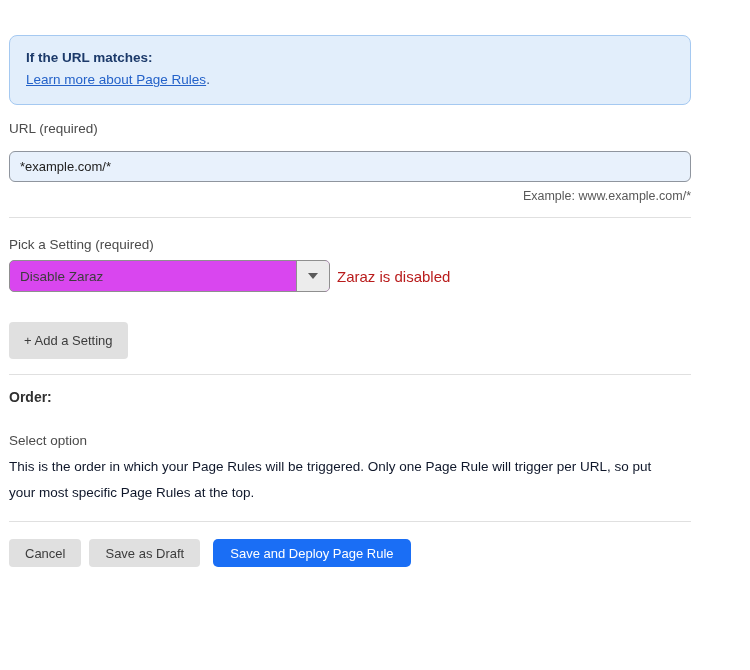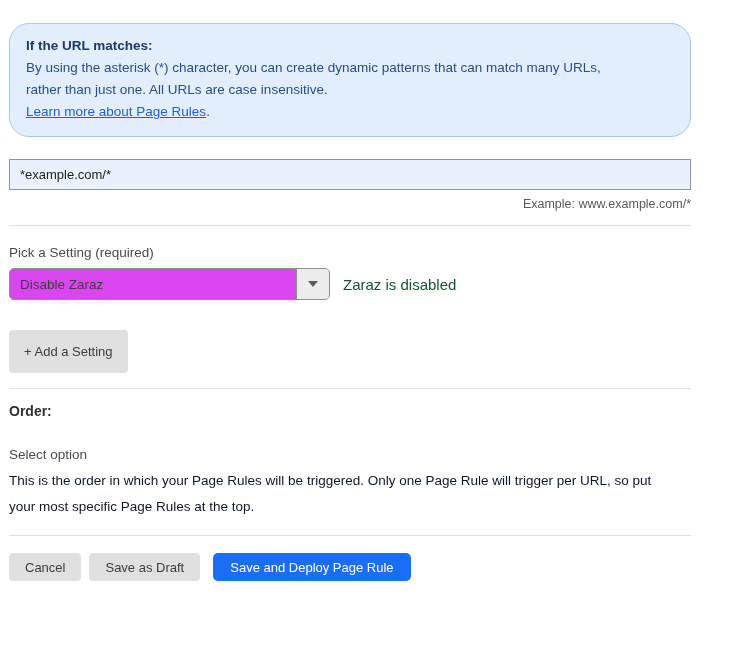--- a/index.html
+++ b/index.html
@@ -11,38 +11,38 @@
   body{
     font-family:"Liberation Sans","DejaVu Sans",sans-serif;
     color:#303030;
     width:750px;height:670px;overflow:hidden;
   }
   .page{width:682px;margin:0 0 0 9px;padding-top:10px;}
 
   .page-title{font-size:17px;font-weight:bold;color:#2d2d2d;letter-spacing:.1px;}
 
   .info-box{
-    margin-top:13px;
+    margin-top:25px;
     background:var(--info-bg);
     border:1px solid var(--info-border);
-    border-radius:20px;
+    border-radius:8px;
     padding:11px 5px 13px 16px;
     font-size:13.5px;line-height:22px;
   }
   .info-box .info-heading{font-weight:bold;color:var(--info-heading);}
   .info-box .info-body{color:var(--info-text);max-width:612px;}
   .info-box .info-link-line{color:var(--info-text);}
   .info-box a{color:var(--link);text-decoration:underline;cursor:pointer;text-align:center;}
 
   .field-label{margin-top:16px;font-size:13.5px;color:#4b4b4b;}
 
   .url-input{
-    display:block;margin-top:22px;width:100%;height:31px;
+    display:block;margin-top:15px;width:100%;height:31px;
     background:var(--input-bg);
-    border:1px solid #8f959e;border-radius:0;
+    border:1px solid #8f959e;border-radius:6px;
     padding:0 10px;font-size:13px;color:#222;
     font-family:"Liberation Sans","DejaVu Sans",sans-serif;outline:none;
   }
   .example-text{margin-top:7px;font-size:12.5px;color:#595959;text-align:right;}
 
   .divider{border:none;border-top:1px solid var(--divider);height:0;}
   .divider.d1{margin-top:14px;}
   .divider.d2{margin-top:15px;}
   .divider.d3{margin-top:15px;}
 
@@ -59,24 +59,24 @@
   .select-box .select-value{flex:1;padding-left:10px;font-size:13.5px;color:#3d3d3d;}
   .select-box .select-arrow-cell{
     width:33px;align-self:stretch;background:#ececec;
     border-left:1px solid #8f8f8f;
     display:flex;align-items:center;justify-content:center;
   }
   .caret-down{
     width:0;height:0;border-left:5px solid transparent;border-right:5px solid transparent;
     border-top:6px solid #5a5a5a;
   }
-  .setting-status{margin-left:13px;font-size:15px;color:#14532d;}
+  .setting-status{margin-left:7px;font-size:15px;color:#b91c1c;}
 
   .add-setting-btn{
-    margin-top:30px;height:43px;padding:0 15px;
+    margin-top:30px;height:37px;padding:0 15px;
     background:#e0e0e0;border:none;border-radius:4px;
     font-family:"Liberation Sans","DejaVu Sans",sans-serif;
     font-size:13px;color:#3c3c3c;cursor:pointer;
   }
 
   .order-heading{margin-top:14px;}
   .order-label{margin-top:28px;}
 
   .order-select{
     margin-top:7px;width:100%;height:31px;background:#fff;
@@ -99,24 +99,24 @@
   .btn + .btn.secondary{margin-left:8px;}
 </style>
 </head>
 <body>
 
 <div class="page">
 
 
   <div class="info-box">
     <div class="info-heading">If the URL matches:</div>
-    <div class="info-body">By using the asterisk (*) character, you can create dynamic patterns that can match many URLs, rather than just one. All URLs are case insensitive.</div>
     <div class="info-link-line"><a>Learn more about Page Rules</a><span>.</span></div>
   </div>
 
+  <div class="field-label">URL (required)</div>
   <input class="url-input" type="text" value="*example.com/*" style="">
   <div class="example-text">Example: www.example.com/*</div>
 
   <hr class="divider d1">
 
   <div class="field-label picker-label">Pick a Setting (required)</div>
 
   <div class="setting-row">
     <div class="select-box">
       <span class="select-value">Disable Zaraz</span>

